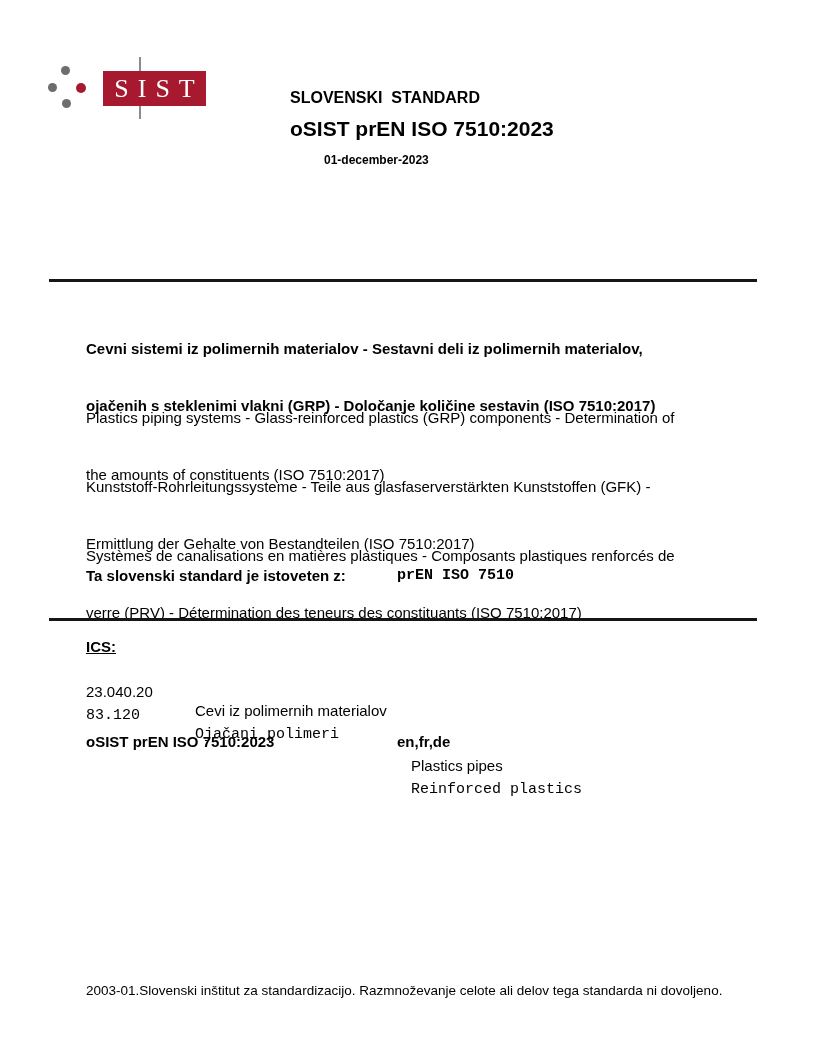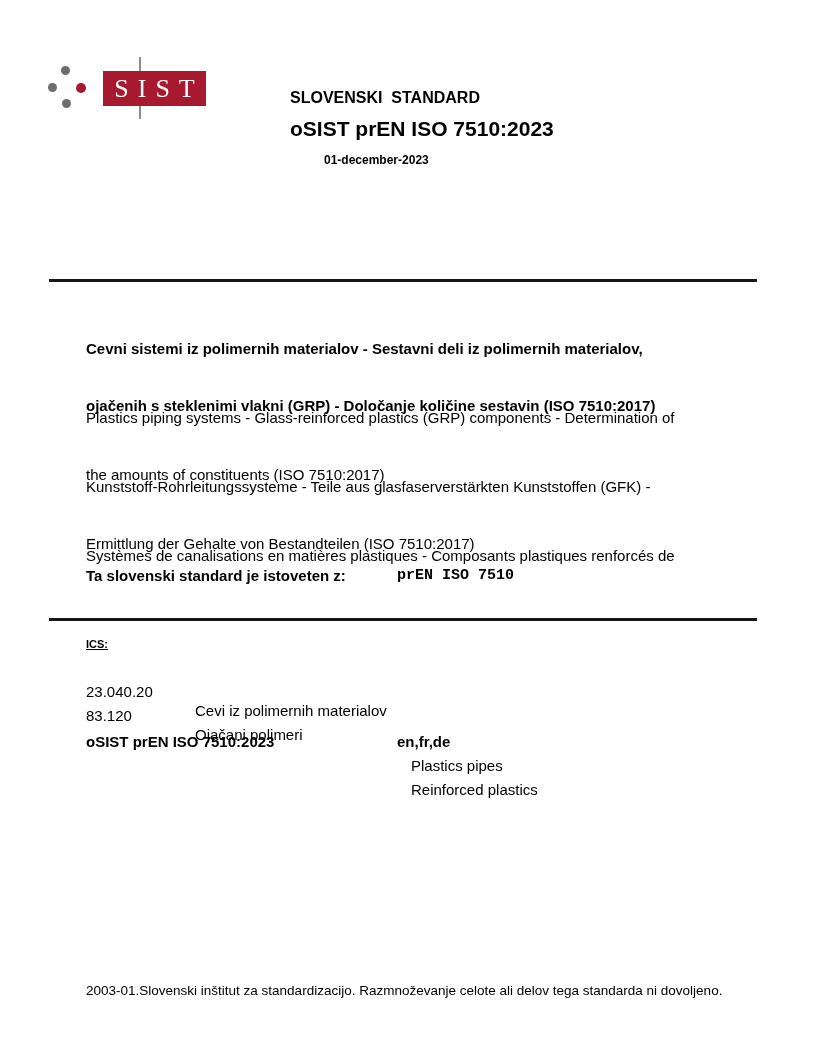--- a/index.html
+++ b/index.html
@@ -104,33 +104,33 @@
     font-size: 15px; font-weight: bold; white-space: pre;
   }
   .equiv-value {
     left: 397px; top: 567px;
     font-size: 15px; font-weight: bold; white-space: pre; font-family: Liberation Mono, monospace;
   }
 
   
   .ics-heading {
     left: 86px; top: 638px;
-    font-size: 11px; font-weight: bold;
+    font-size: 15px; font-weight: bold;
     text-decoration: underline;
     white-space: pre;
   }
   .ics-row {
     position: absolute;
     left: 0; width: 816px;
     font-size: 15px;
     line-height: 19px;
     white-space: pre;
   }
   .ics-row-1 { top: 663px; }
-  .ics-row-2 { top: 687px; }
+  .ics-row-2 { top: 687px; font-family: Liberation Mono, monospace; }
   .ics-code { position: absolute; left: 86px; }
   .ics-sl   { position: absolute; left: 195px; }
   .ics-en   { position: absolute; left: 411px; margin-top: 36px; }
 
   
   .docid-id {
     left: 86px; top: 733px;
     font-size: 15px; font-weight: bold; white-space: pre;
   }
   .docid-langs {
@@ -177,20 +177,21 @@
     <div>the amounts of constituents (ISO 7510:2017)</div>
   </div>
 
   <div class="title-block t-de">
     <div>Kunststoff-Rohrleitungssysteme - Teile aus glasfaserverstärkten Kunststoffen (GFK) -</div>
     <div>Ermittlung der Gehalte von Bestandteilen (ISO 7510:2017)</div>
   </div>
 
   <div class="title-block t-fr">
     <div>Systèmes de canalisations en matières plastiques - Composants plastiques renforcés de</div>
+    <div>verre (PRV) - Détermination des teneurs des constituants (ISO 7510:2017)</div>
   </div>
 
   <div class="abs equiv-label">Ta slovenski standard je istoveten z:</div>
   <div class="abs equiv-value">prEN ISO 7510</div>
 
   <div class="rule rule-2"></div>
 
   <div class="abs ics-heading">ICS:</div>
 
   <div class="ics-row ics-row-1">

